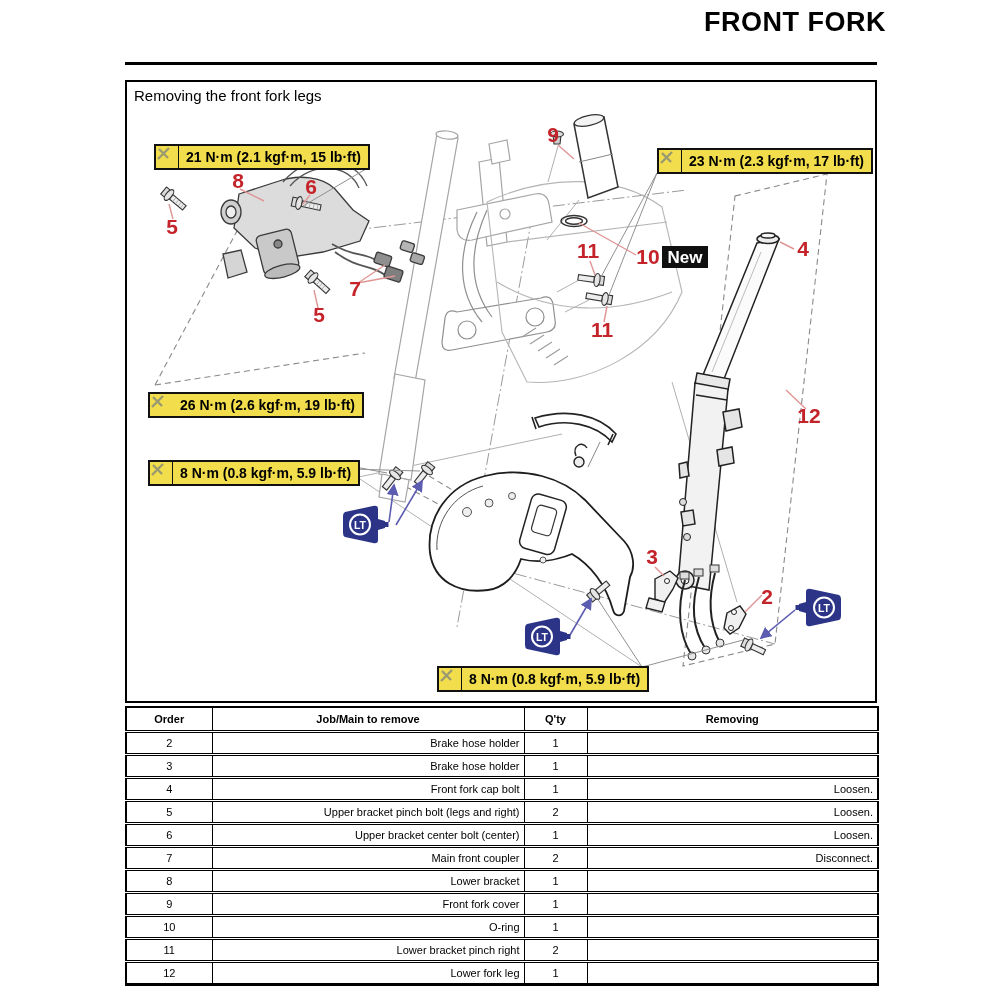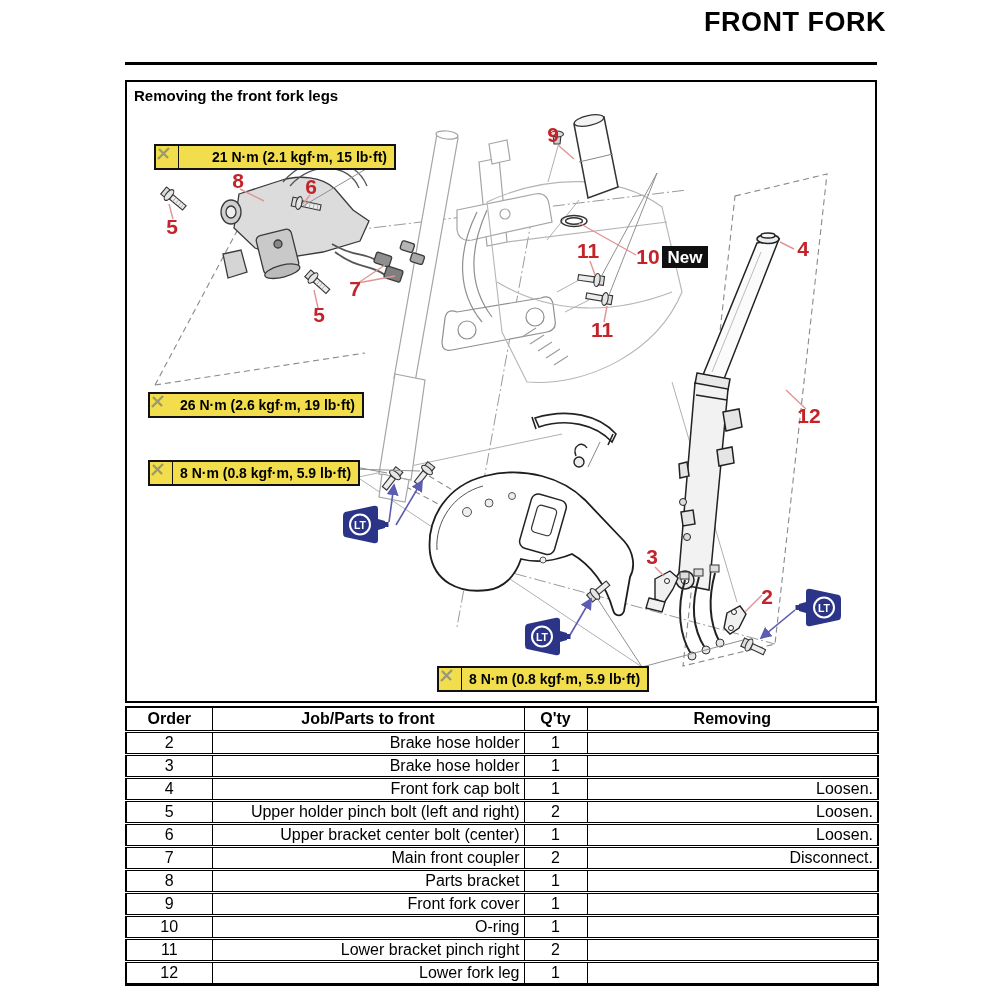--- a/index.html
+++ b/index.html
@@ -1,28 +1,28 @@
 <!DOCTYPE html>
 <html><head>
 <meta charset="utf-8">
 <style>
   html,body{margin:0;padding:0;background:#fff;}
   .page{position:relative;width:1002px;height:1002px;background:#fff;
         font-family:"Liberation Sans",sans-serif;color:#000;overflow:hidden;padding-left:10px;}
   .title{position:absolute;top:7px;right:126px;font-size:27px;font-weight:bold;letter-spacing:.5px;}
   .rule{position:absolute;left:125px;top:62px;width:752px;height:3px;background:#000;}
   .diagram{position:absolute;left:125px;top:80px;width:752px;height:623px;border:2px solid #000;box-sizing:border-box;}
-  .diagram-heading{position:absolute;left:7px;top:5px;font-size:15px;font-weight:bold;z-index:3;}
+  .diagram-heading{position:absolute;left:7px;top:5px;font-size:15px;font-weight:normal;z-index:3;}
   .diagram svg{position:absolute;left:0;top:0;}
   .torque{position:absolute;display:inline-flex;align-items:stretch;background:#f2de4c;
           border:2px solid #111;height:22px;z-index:2;}
   .torque .wicon{display:flex;align-items:center;justify-content:center;width:22px;border-right:1.6px solid #111;}
   .torque .ttext{display:flex;align-items:center;padding:0 7px;font-size:14px;font-weight:bold;white-space:nowrap;}
   .ptable{position:absolute;left:125px;top:706px;width:752px;border-collapse:collapse;
-          font-size:16px;table-layout:fixed;}
+          font-size:11px;table-layout:fixed;}
   .ptable th,.ptable td{border-left:1.5px solid #000;border-right:1.5px solid #000;
           padding:1px 4px;height:18px;line-height:16px;}
   .ptable th{font-weight:bold;text-align:center;border-bottom:3px double #000;height:20px;}
   .ptable{border:2px solid #000;border-bottom:3px solid #000;}
   .ptable tbody td{border-top:3px double #000;}
   .ptable td.c0,.ptable td.c2{text-align:center;}
   .ptable td.c1,.ptable td.c3{text-align:right;padding-left:9px;}
   text.callout{font-size:21px;font-weight:bold;fill:#c4232a;text-anchor:middle;
                font-family:"Liberation Sans",sans-serif;}
   text.lt-t{font-size:10.5px;font-weight:bold;fill:#fff;text-anchor:middle;
@@ -323,27 +323,35 @@
         <g transform="scale(-1,1)">
           <path d="M2,8 Q0,9 0,12 L0,29 Q0,32 2,33 L30,39 Q35,40 35,36 L35,5 Q35,1 30,2 Z" fill="#2b3487"></path>
           <path d="M35,15 L42,17 L42,24 L35,26 Z" fill="#2b3487"></path>
           <rect x="42" y="18" width="3.5" height="5" fill="#2b3487"></rect>
         </g>
         <circle cx="-17" cy="20.5" r="10" fill="none" stroke="#fff" stroke-width="2"></circle>
         <text class="lt-t" x="-17" y="24.5">LT</text>
       </g>
     </svg>
 
-    <div class="torque" style="left:27px;top:62px;gap:26px;">
+    <div class="torque" style="left:27px;top:62px;">
       <span class="wicon">
         <svg width="15" height="15">
             <path d="M2,13 L13,2 M3,3 L12,12" stroke="#9a9a72" stroke-width="2.4" fill="none"></path>
           </svg>
       </span>
       <span class="ttext">21 N·m (2.1 kgf·m, 15 lb·ft)</span>
+    </div>
+    <div class="torque" style="left:530px;top:66px;">
+      <span class="wicon">
+        <svg width="15" height="15">
+            <path d="M2,13 L13,2 M3,3 L12,12" stroke="#9a9a72" stroke-width="2.4" fill="none"></path>
+          </svg>
+      </span>
+      <span class="ttext">23 N·m (2.3 kgf·m, 17 lb·ft)</span>
     </div>
     <div class="torque" style="left:21px;top:310px;align-items:center;">
       <span class="wicon">
         <svg width="15" height="15">
             <path d="M2,13 L13,2 M3,3 L12,12" stroke="#9a9a72" stroke-width="2.4" fill="none"></path>
           </svg>
       </span>
       <span class="ttext">26 N·m (2.6 kgf·m, 19 lb·ft)</span>
     </div>
     <div class="torque" style="left:21px;top:378px;">
@@ -367,21 +375,21 @@
   <table class="ptable">
     <colgroup>
       <col style="width:86px">
         <col style="width:312px">
         <col style="width:63px">
         <col style="width:291px">
     </colgroup>
     <thead>
       <tr>
         <th>Order</th>
-        <th>Job/Parts to front</th>
+        <th>Job/Main to remove</th>
         <th>Q'ty</th>
         <th>Removing</th>
       </tr>
     </thead>
     <tbody>
         <tr>
           <td class="c0">2</td>
           <td class="c1">Brake hose holder</td>
           <td class="c2">1</td>
           <td class="c3"></td>
@@ -393,39 +401,39 @@
           <td class="c3"></td>
         </tr>
         <tr>
           <td class="c0">4</td>
           <td class="c1">Front fork cap bolt</td>
           <td class="c2">1</td>
           <td class="c3">Loosen.</td>
         </tr>
         <tr>
           <td class="c0">5</td>
-          <td class="c1">Upper holder pinch bolt (left and right)</td>
+          <td class="c1">Upper bracket pinch bolt (legs and right)</td>
           <td class="c2">2</td>
           <td class="c3">Loosen.</td>
         </tr>
         <tr>
           <td class="c0">6</td>
           <td class="c1">Upper bracket center bolt (center)</td>
           <td class="c2">1</td>
           <td class="c3">Loosen.</td>
         </tr>
         <tr>
           <td class="c0">7</td>
           <td class="c1">Main front coupler</td>
           <td class="c2">2</td>
           <td class="c3">Disconnect.</td>
         </tr>
         <tr>
           <td class="c0">8</td>
-          <td class="c1">Parts bracket</td>
+          <td class="c1">Lower bracket</td>
           <td class="c2">1</td>
           <td class="c3"></td>
         </tr>
         <tr>
           <td class="c0">9</td>
           <td class="c1">Front fork cover</td>
           <td class="c2">1</td>
           <td class="c3"></td>
         </tr>
         <tr>

